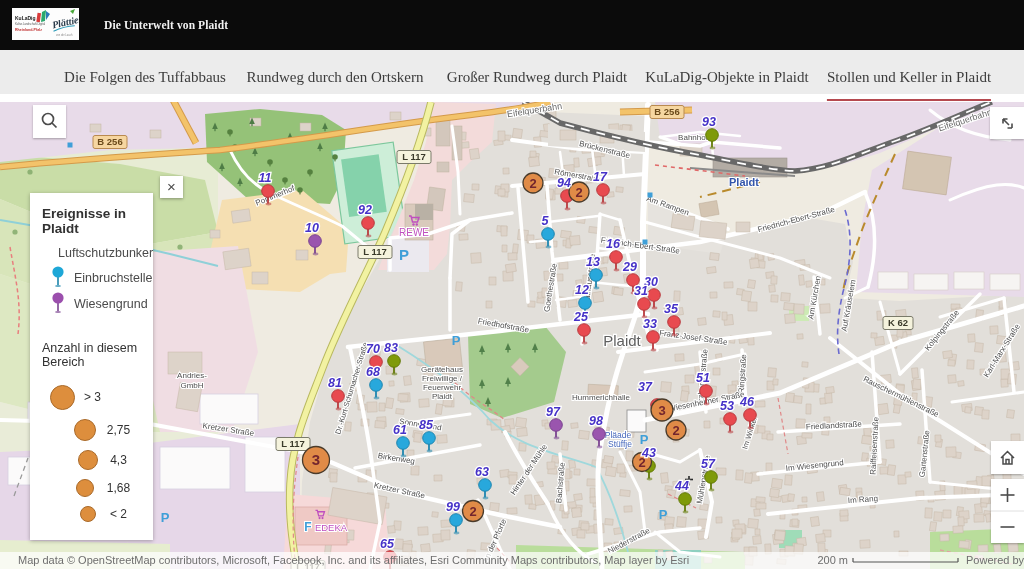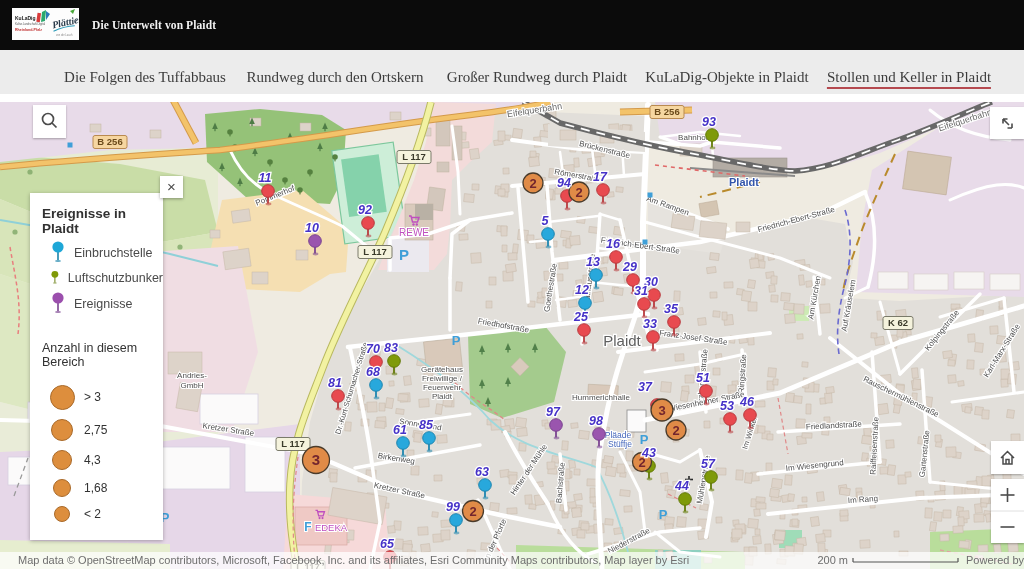--- a/index.html
+++ b/index.html
@@ -1,34 +1,34 @@
 <!DOCTYPE html>
 <html><head><meta charset="utf-8">
 <style>
 * { margin:0; padding:0; box-sizing:border-box; }
 body { width:1024px; height:569px; overflow:hidden; font-family:"Liberation Sans", sans-serif; background:#fff; }
 .topbar { position:absolute; left:0; top:0; width:1024px; height:50px; background:#0b0b0b; }
 .logo { position:absolute; left:12px; top:8px; width:67px; height:32px; background:#fdfdfd; display:flex; align-items:center; justify-content:center; overflow:hidden; }
-.title { position:absolute; left:92px; top:19px; color:#f2f2f2; font-family:"Liberation Serif", serif; font-weight:bold; font-size:11.5px; letter-spacing:0.1px;text-align:right; }
+.title { position:absolute; left:104px; top:19px; color:#f2f2f2; font-family:"Liberation Serif", serif; font-weight:bold; font-size:11.5px; letter-spacing:0.1px;text-align:right; }
 .nav { position:absolute; left:0; top:50px; width:1024px; height:44px; background:#ececec; }
 .nav span { position:absolute; top:19px; font-family:"Liberation Serif", serif; font-size:15px; color:#3c3c3c; white-space:nowrap; transform:translateX(-50%); }
-.nav .active { border-bottom:2px solid #b5494f; padding-bottom:1px; }
+.nav .active { border-bottom:2px solid #b5494f; padding-bottom:13px; }
 .map { position:absolute; left:0; top:102px; width:1024px; height:467px; background:#efebe1; overflow:hidden; }
-.legend { position:absolute; left:30px; top:91px; width:133px; height:347px; background:#fff; box-shadow:0 1px 4px rgba(0,0,0,0.3); padding:13px 0 0 12px; }
+.legend { position:absolute; left:30px; top:91px; width:123px; height:347px; background:#fff; box-shadow:0 1px 4px rgba(0,0,0,0.3); padding:13px 0 0 12px; }
 .ltitle { font-size:13.5px; font-weight:bold; color:#323232; margin-bottom:4px; }
 .lrow { display:flex; align-items:center; height:25.5px; }
 .lrow svg { margin-left:8px; }
 .lrow span { font-size:12.5px; color:#4a4a4a; margin-left:8px; }
 .lsub { font-size:12.5px; color:#323232; margin-top:24px; line-height:1.12; }
 .crow { display:flex; align-items:center; }
 .cwrap { width:26px; display:flex; justify-content:center; margin-left:7px; }
 .c { border-radius:50%; background:#dd8e3d; border:1.5px solid #a96a2a; display:inline-block; }
 .clab { font-size:12px; color:#323232; margin-left:9px; }
 .lsub + .crow { margin-top:16px; }
-.crow + .crow { margin-top:9px; }
+.crow + .crow { margin-top:9px;justify-content:center; }
 .lclose { position:absolute; left:160px; top:74px; width:23px; height:22px; background:#fff; box-shadow:0 1px 3px rgba(0,0,0,0.35); color:#4a4a4a; font-size:15px; text-align:center; line-height:21px; }
 .wbtn { position:absolute; background:#fff; box-shadow:0 1px 2px rgba(0,0,0,0.3); display:flex; align-items:center; justify-content:center; }
 </style></head>
 <body>
 <div class="topbar">
     <div class="logo">
       <svg width="67" height="32" viewBox="0 0 67 32">
 <text x="3" y="12" font-size="5" font-weight="bold" fill="#1a1a1a" font-family="Liberation Sans, sans-serif">KuLaDig</text>
 <text x="3" y="17" font-size="2.8" fill="#555" font-family="Liberation Sans, sans-serif">Kultur.Landschaft.Digital</text>
 <text x="3" y="23" font-size="3.6" font-weight="bold" fill="#c03030" font-family="Liberation Sans, sans-serif">Rheinland-Pfalz</text>
@@ -1179,41 +1179,41 @@
         <line x1="0" y1="32" x2="33" y2="32" stroke="#e0e0e0" stroke-width="1"></line>
         <line x1="9.5" y1="48" x2="23.5" y2="48"></line>
       </svg>
 </div>
 
 
 <div class="legend">
   <div class="ltitle">Ereignisse in Plaidt</div>
   <div class="lrow">
         <svg width="16" height="24" viewBox="0 0 16 24">
+          <line x1="8" y1="10" x2="8" y2="19" stroke="#637a08" stroke-width="1.6"></line>
+          <ellipse cx="8" cy="20" rx="3" ry="1.1" fill="#637a08" opacity="0.7"></ellipse>
+          <circle cx="8" cy="6" r="5.6" fill="#7f9908"></circle>
+        </svg>
+        <span>Luftschutzbunker</span>
+      </div>
+  <div class="lrow">
+        <svg width="16" height="24" viewBox="0 0 16 24">
           <line x1="8" y1="10" x2="8" y2="19" stroke="#1b84ab" stroke-width="1.6"></line>
           <ellipse cx="8" cy="20" rx="3" ry="1.1" fill="#1b84ab" opacity="0.7"></ellipse>
           <circle cx="8" cy="6" r="5.6" fill="#1ea7d7"></circle>
         </svg>
         <span>Einbruchstelle</span>
       </div>
   <div class="lrow">
         <svg width="16" height="24" viewBox="0 0 16 24">
-          <line x1="8" y1="10" x2="8" y2="19" stroke="#637a08" stroke-width="1.6"></line>
-          <ellipse cx="8" cy="20" rx="3" ry="1.1" fill="#637a08" opacity="0.7"></ellipse>
-          <circle cx="8" cy="6" r="5.6" fill="#7f9908"></circle>
-        </svg>
-        <span>Luftschutzbunker</span>
-      </div>
-  <div class="lrow">
-        <svg width="16" height="24" viewBox="0 0 16 24">
           <line x1="8" y1="10" x2="8" y2="19" stroke="#7a4390" stroke-width="1.6"></line>
           <ellipse cx="8" cy="20" rx="3" ry="1.1" fill="#7a4390" opacity="0.7"></ellipse>
           <circle cx="8" cy="6" r="5.6" fill="#9b4fad"></circle>
         </svg>
-        <span>Ereignisse</span>
+        <span>Wiesengrund</span>
       </div>
   <div class="lsub">Anzahl in diesem<br>Bereich</div>
   <div class="crow">
         <span class="cwrap">
           <span class="c" style="width:25px;height:25px"></span>
         </span>
         <span class="clab">&gt; 3</span>
       </div>
   <div class="crow">
         <span class="cwrap">

